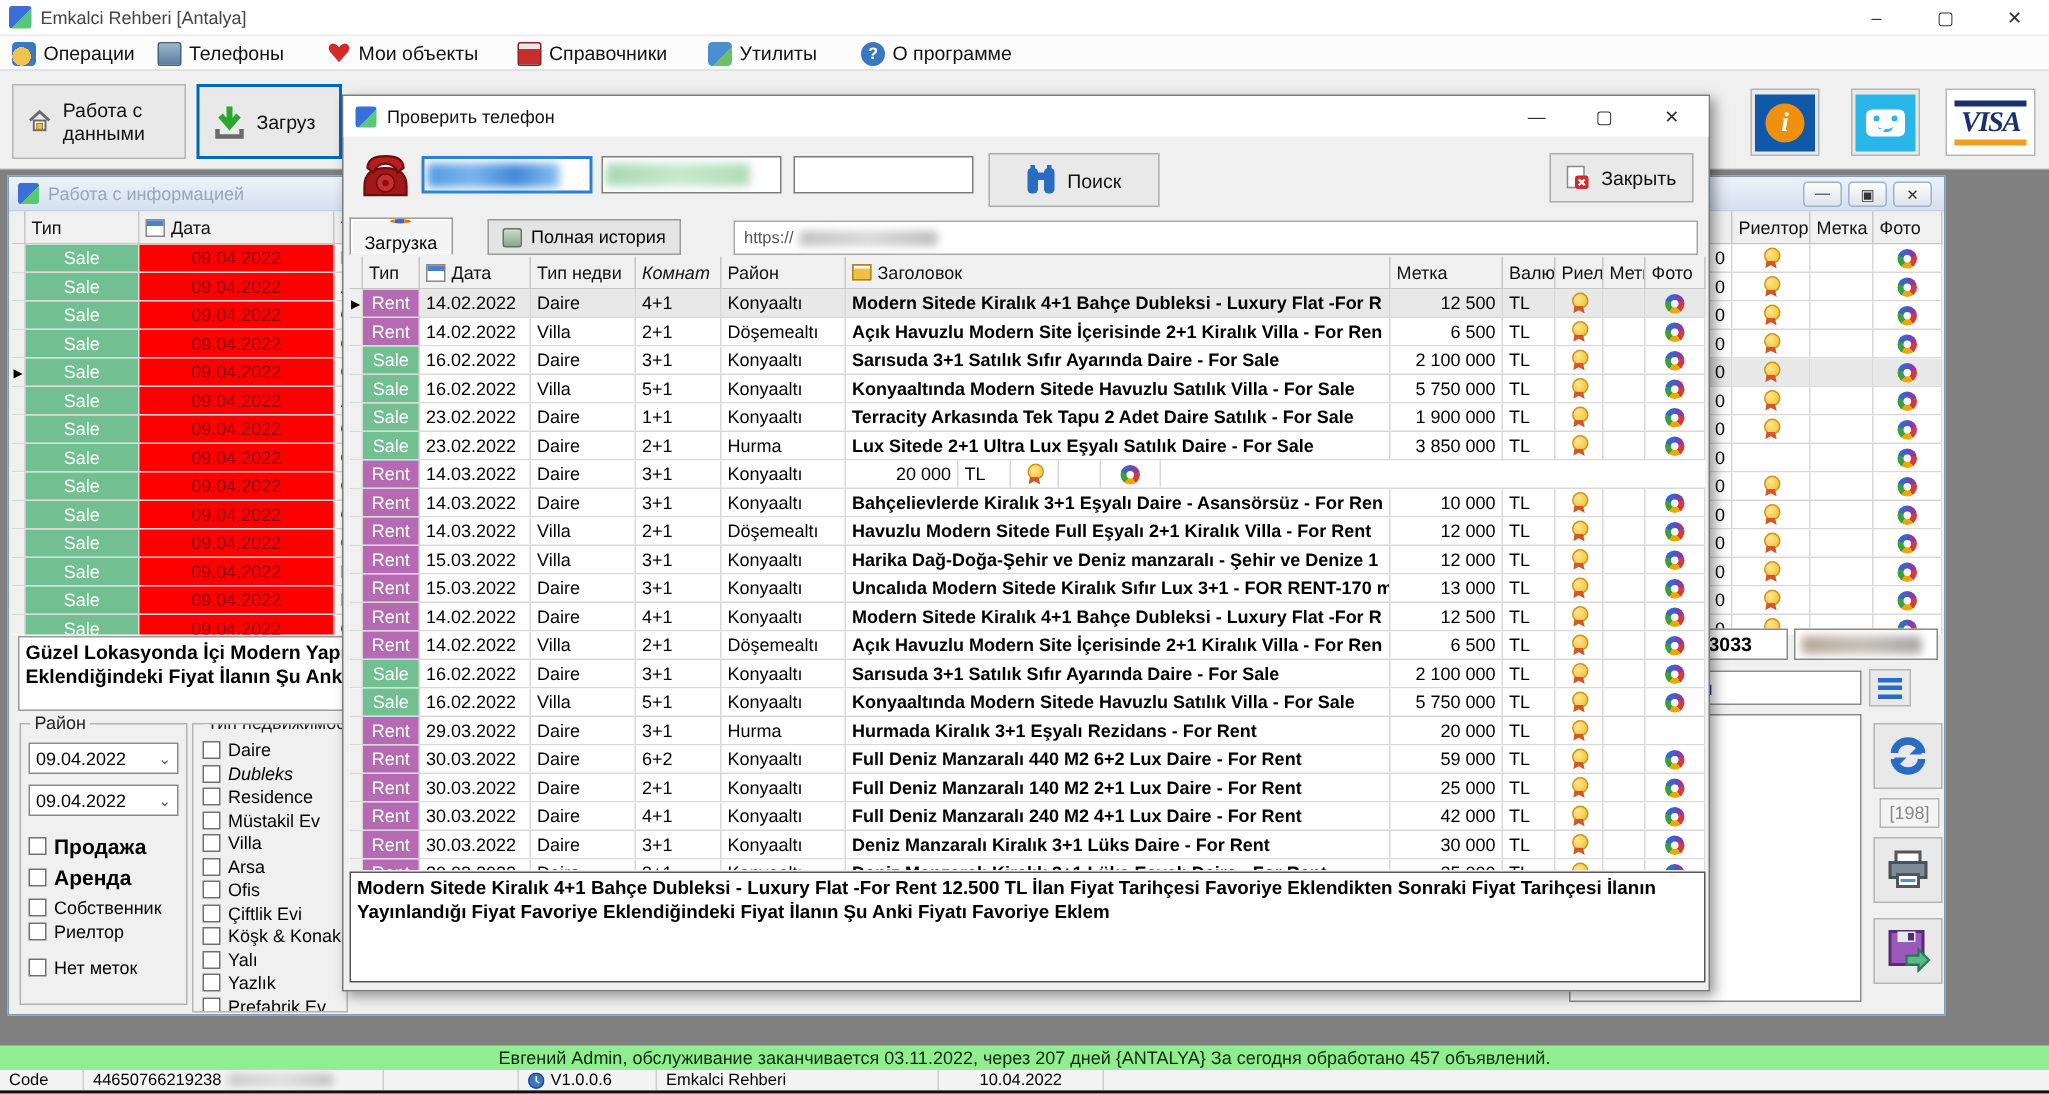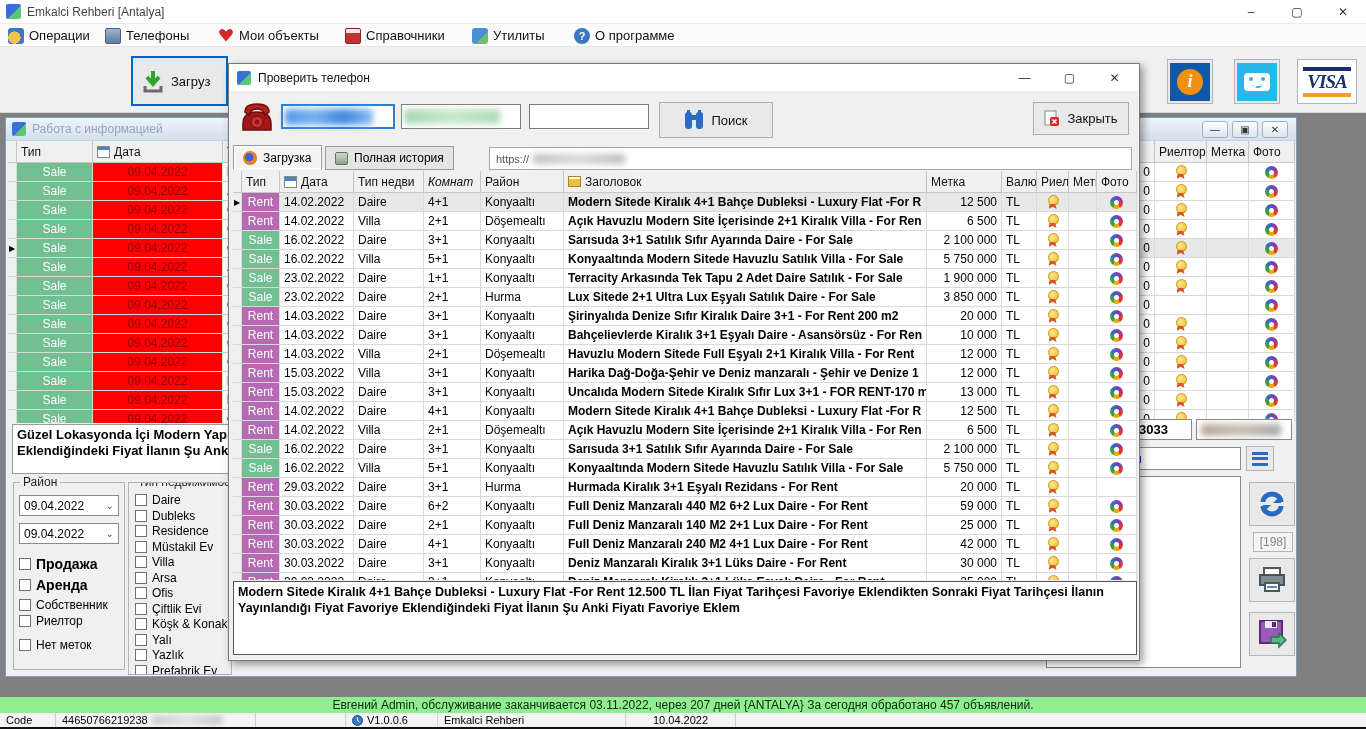--- a/index.html
+++ b/index.html
@@ -117,20 +117,28 @@
     <span class="mi-ico" style="background:linear-gradient(135deg,#4a8fd4 60%,#6cc06c 60%);border-radius:3px;"></span>
     <span>Утилиты</span>
   </div>
   <div class="menu-item" style="left:574px;">
     <span class="mi-ico" style="background:#3a78c2;border-radius:50%;color:#fff;font-size:11px;font-weight:bold;display:flex;align-items:center;justify-content:center;">?</span>
     <span>О программе</span>
   </div>
 </div>
 
 <div class="toolbar">
+  <div class="tb-btn" style="left:8px;width:116px;">
+    <svg width="26" height="26" viewBox="0 0 26 26">
+        <path d="M3 12 L13 3 L23 12" fill="none" stroke="#6a6a6a" stroke-width="3"></path>
+        <rect x="7" y="12" width="12" height="10" fill="#fff" stroke="#6a6a6a" stroke-width="2"></rect>
+        <rect x="10" y="15" width="6" height="6" fill="#e8c050" stroke="#9a7820"></rect>
+      </svg>
+    <span>Работа с данными</span>
+  </div>
   <div class="tb-btn focused" style="left:131px;width:97px;overflow:hidden;">
     <svg width="22" height="24" viewBox="0 0 22 24">
         <path d="M11 2 V13 M5 8 L11 15 L17 8" stroke="#2ea62e" stroke-width="4" fill="none"></path>
         <path d="M3 17 V22 H19 V17" stroke="#6a6a6a" stroke-width="3" fill="none"></path>
       </svg>
     <span>Загруз</span>
   </div>
   <div class="sq-btn" style="left:1167px;">
     <div style="width:40px;height:38px;background:#1058a8;display:flex;align-items:center;justify-content:center;">
       <div style="width:26px;height:26px;border-radius:50%;background:#f09010;color:#fff;font-weight:bold;font-style:italic;font-size:18px;display:flex;align-items:center;justify-content:center;font-family:'Liberation Serif',serif;">i</div>
@@ -399,21 +407,21 @@
           <div class="cb-row"><div class="cb"></div>Риелтор</div>
           <div style="height:8px;"></div>
           <div class="cb-row"><div class="cb"></div>Нет меток</div>
         </div>
     </div>
 
     <div class="groupbox" style="left:122px;top:364px;width:104px;height:193px;overflow:hidden;">
       <div class="gb-label" style="white-space:nowrap;">Тип недвижимост</div>
       <div style="padding:10px 4px 0 6px;" id="prop-checks">
           <div class="cb-row" style="margin-bottom: 1.5px; white-space: nowrap;"><div class="cb"></div>Daire</div>
-          <div class="cb-row" style="margin-bottom: 1.5px; white-space: nowrap;"><div class="cb"></div>Dubleks</div>
+          <div class="cb-row" style="margin-bottom: 1.5px; white-space: nowrap; font-style: italic;"><div class="cb"></div>Dubleks</div>
           <div class="cb-row" style="margin-bottom: 1.5px; white-space: nowrap;"><div class="cb"></div>Residence</div>
           <div class="cb-row" style="margin-bottom: 1.5px; white-space: nowrap;"><div class="cb"></div>Müstakil Ev</div>
           <div class="cb-row" style="margin-bottom: 1.5px; white-space: nowrap;"><div class="cb"></div>Villa</div>
           <div class="cb-row" style="margin-bottom: 1.5px; white-space: nowrap;"><div class="cb"></div>Arsa</div>
           <div class="cb-row" style="margin-bottom: 1.5px; white-space: nowrap;"><div class="cb"></div>Ofis</div>
           <div class="cb-row" style="margin-bottom: 1.5px; white-space: nowrap;"><div class="cb"></div>Çiftlik Evi</div>
           <div class="cb-row" style="margin-bottom: 1.5px; white-space: nowrap;"><div class="cb"></div>Köşk &amp; Konak</div>
           <div class="cb-row" style="margin-bottom: 1.5px; white-space: nowrap;"><div class="cb"></div>Yalı</div>
           <div class="cb-row" style="margin-bottom: 1.5px; white-space: nowrap;"><div class="cb"></div>Yazlık</div>
           <div class="cb-row" style="margin-bottom: 1.5px; white-space: nowrap;"><div class="cb"></div>Prefabrik Ev</div>
@@ -503,21 +511,21 @@
     </div>
     <div class="btn" style="left:804px;top:38px;width:96px;height:33px;">
       <svg width="16" height="17" viewBox="0 0 16 17">
         <rect x="1" y="1" width="11" height="14" fill="#fff" stroke="#888"></rect>
         <rect x="6" y="7" width="9" height="9" rx="2" fill="#d42a2a"></rect>
         <path d="M8.5 9.5 L12.5 13.5 M12.5 9.5 L8.5 13.5" stroke="#fff" stroke-width="1.6"></path>
       </svg>
       <span>Закрыть</span>
     </div>
 
-    <div class="tab active" style="left:4px;top:81px;">
+    <div class="tab active" style="left:4px;top:81px;flex-direction:column;">
       <span style="width:14px;height:14px;border-radius:50%;background:radial-gradient(circle at 45% 45%,#3a66cc 38%,#f08a1e 40%,#e86a10 75%,#c8500a 100%);display:inline-block;"></span>
       <span>Загрузка</span>
     </div>
     <div class="tab" style="left:96px;top:82px;height:24px;">
       <span style="width:13px;height:13px;background:linear-gradient(#cfd8cf,#8aa88a);border:1px solid #5a785a;border-radius:2px;display:inline-block;"></span>
       <span>Полная история</span>
     </div>
     <div class="urlbox" style="left:260px;top:83px;width:643px;height:23px;">
       <span>https://</span>
       <span class="blurblock" style="width:92px;height:10px;background:linear-gradient(90deg,#c0c0c0,#d8d8d8,#bcbcbc);flex:0 0 auto;"></span>
@@ -647,21 +655,20 @@
               <div class="photo"></div>
             </div>
           </div>
           <div class="g-row">
             <div class="g-cell selcell" style="width:9px;flex:0 0 auto"></div>
             <div class="g-cell badge-rent" style="width:38px;flex:0 0 auto">Rent</div>
             <div class="g-cell" style="width:74px;flex:0 0 auto">14.03.2022</div>
             <div class="g-cell" style="width:70px;flex:0 0 auto">Daire</div>
             <div class="g-cell" style="width:57px;flex:0 0 auto">3+1</div>
             <div class="g-cell" style="width:83px;flex:0 0 auto">Konyaaltı</div>
-            <div class="g-cell bold" style="flex:1">Şirinyalıda Denize Sıfır Kiralık Daire 3+1 - For Rent 200 m2</div>
             <div class="g-cell num" style="width:75px;flex:0 0 auto">20 000</div>
             <div class="g-cell" style="width:35px;flex:0 0 auto">TL</div>
             <div class="g-cell" style="width: 32px; flex: 0 0 auto; justify-content: center;">
               <div class="medal"></div>
             </div>
             <div class="g-cell" style="width:28px;flex:0 0 auto"></div>
             <div class="g-cell" style="width: 40px; flex: 0 0 auto; justify-content: center;">
               <div class="photo"></div>
             </div>
           </div>

